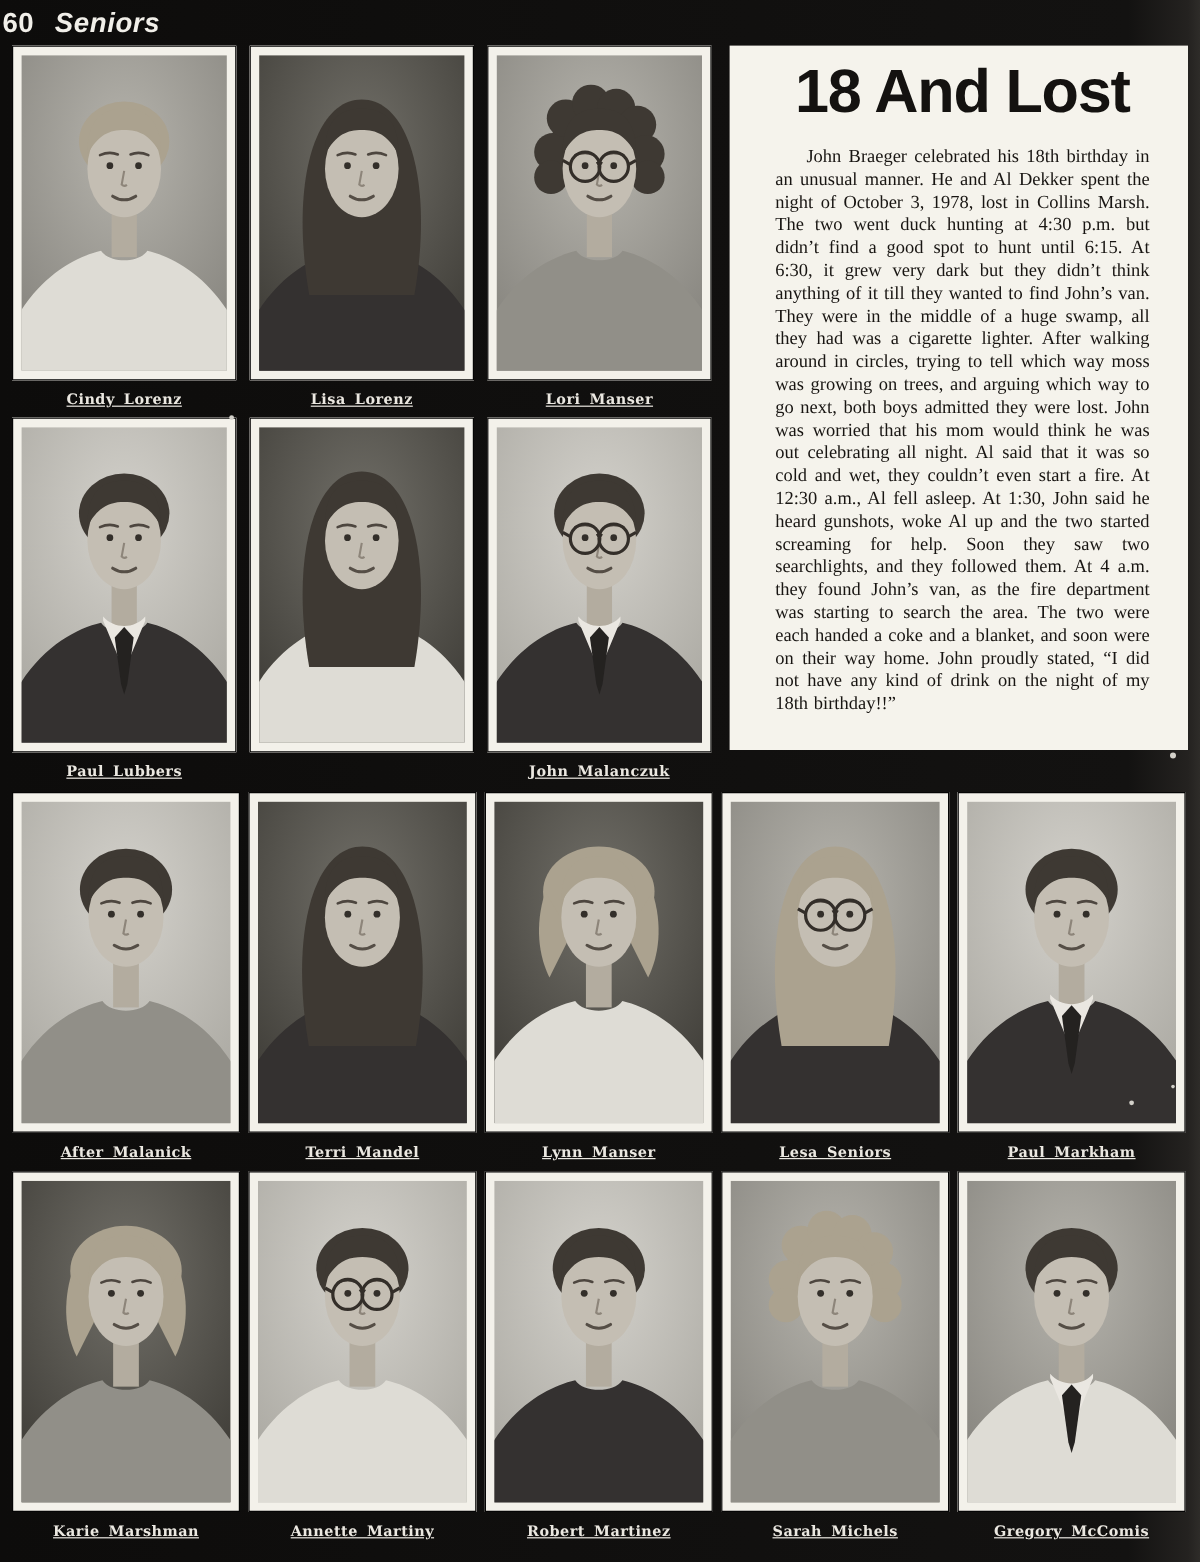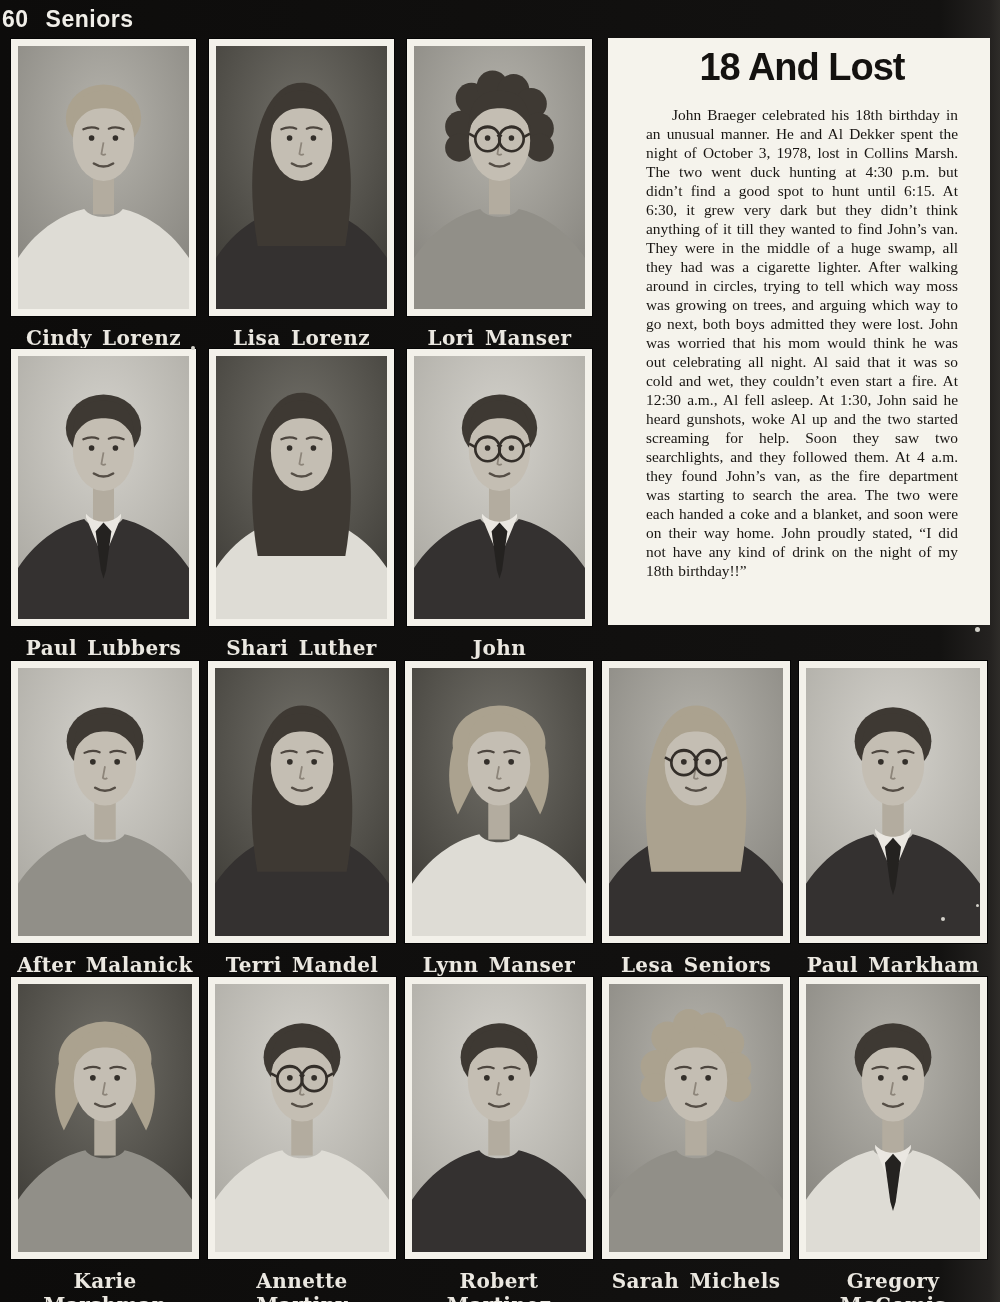--- a/index.html
+++ b/index.html
@@ -17,21 +17,21 @@
     box-sizing:border-box;
   }
   .page-header{
     display:flex;align-items:baseline;
     padding:6px 0 0 2px;height:32px;box-sizing:border-box;
   }
   .page-num{
     color:#f1efe9;font-weight:bold;font-size:23px;letter-spacing:0.5px;
   }
   .section-title{
-    color:#f1efe9;font-weight:bold;font-size:23px;margin-left:17px;letter-spacing:0.5px;
+    color:#f1efe9;font-weight:bold;font-size:23px;margin-left:17px;letter-spacing:0.5px;font-style:italic;
   }
   .content{padding:0 10px;}
   .top-section{display:flex;align-items:flex-start;margin-top:6px;}
   .grid{display:flex;flex-wrap:wrap;}
   .grid-3{width:585px;column-gap:11px;}
   .grid-5{width:980px;column-gap:7px;margin-top:2px;}
   .photo-cell{margin:0;width:187px;}
   .photo-cell.wide{width:190px;}
   .frame{
     background:#f3f1ea;
@@ -43,40 +43,41 @@
   .photo-cell.wide .frame{height:284px;}
   .frame svg{width:100%;height:100%;display:block;}
   .caption{
     height:31px;
     box-sizing:border-box;
     padding-top:9px;
     text-align:center;
     color:#ebe8e1;
     font-family:"DejaVu Serif", serif;
     font-weight:bold;
-    font-size:20px;
+    font-size:12px;
     letter-spacing:0.4px;
     word-spacing:3px;
+    text-decoration:underline;
   }
   .photo-cell.wide .caption{height:30px;}
   .article{
     width:382px;
     height:587px;
     box-sizing:border-box;
     margin-left:13px;
     background:#f5f3ec;
     padding:6px 16px 10px 22px;
     overflow:hidden;
   }
   .article-title{
     margin:2px 0 4px 0;
     text-align:center;
     font-family:"Liberation Sans", sans-serif;
     font-weight:bold;
-    font-size:38px;
+    font-size:51px;
     letter-spacing:-1px;
     color:#141210;
   }
   .article-body{
     margin:16px;
     font-family:"Liberation Serif", serif;
     font-size:15.4px;
     line-height:19px;
     text-align:justify;
     text-indent:26px;
@@ -227,21 +228,20 @@
                 <path d="M25,114 C16,62 27,21 50,21 C73,21 84,62 75,114 Z" fill="#3e3933"></path>
                 <ellipse cx="50" cy="54" rx="17.5" ry="23" fill="#c4beb3"></ellipse>
                 <path d="M32.5,47 C32.5,30 40,25.5 50,25.5 C60,25.5 67.5,30 67.5,47 C62,37.5 57,35.5 50,35.5 C43,35.5 38,37.5 32.5,47 Z" fill="#3e3933"></path>
                 <path d="M38.5,47.5 Q43,45.5 47,47.2 M53,47.2 Q57,45.5 61.5,47.5" stroke="#4d463f" stroke-width="1.2" fill="none" stroke-linecap="round"></path>
                 <circle cx="43.2" cy="52.5" r="1.6" fill="#332f2a"></circle>
                 <circle cx="56.8" cy="52.5" r="1.6" fill="#332f2a"></circle>
                 <path d="M50,55 L48.8,61.5 Q50,62.6 51.3,61.6" stroke="#8d857a" stroke-width="1" fill="none"></path>
                 <path d="M44.5,67 Q50,70.5 55.5,67" stroke="#554e46" stroke-width="1.4" fill="none" stroke-linecap="round"></path>
               </svg>
             </div>
-            <figcaption class="caption">Shari Luther</figcaption>
           </figure>
           <figure class="photo-cell">
             <div class="frame">
               <svg viewBox="0 0 100 150" preserveAspectRatio="xMidYMax slice">
                 <defs>
                   <radialGradient id="g5" cx="50%" cy="30%" r="90%">
                     <stop offset="0%" stop-color="#d3d1cb"></stop>
                     <stop offset="100%" stop-color="#a3a19a"></stop>
                   </radialGradient>
                 </defs>

